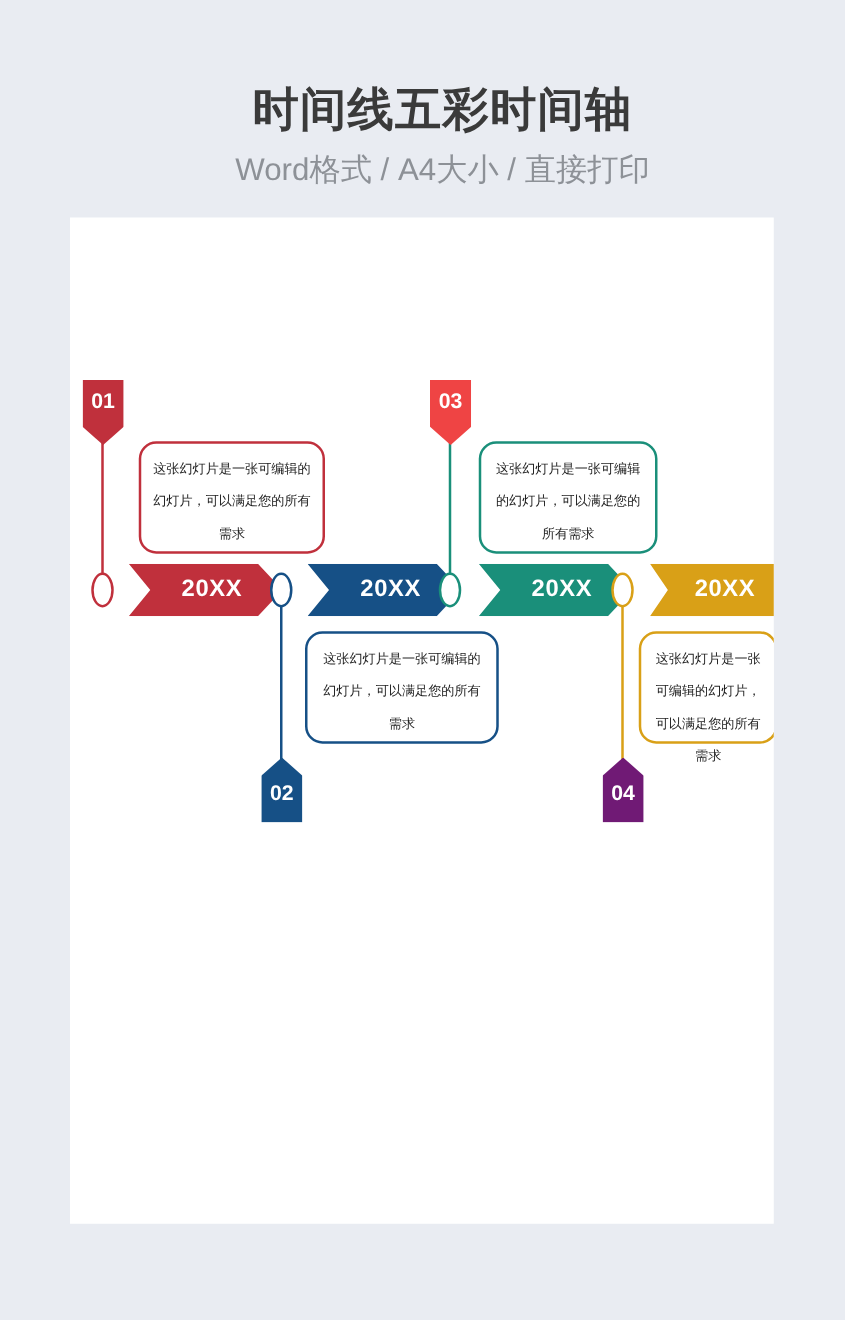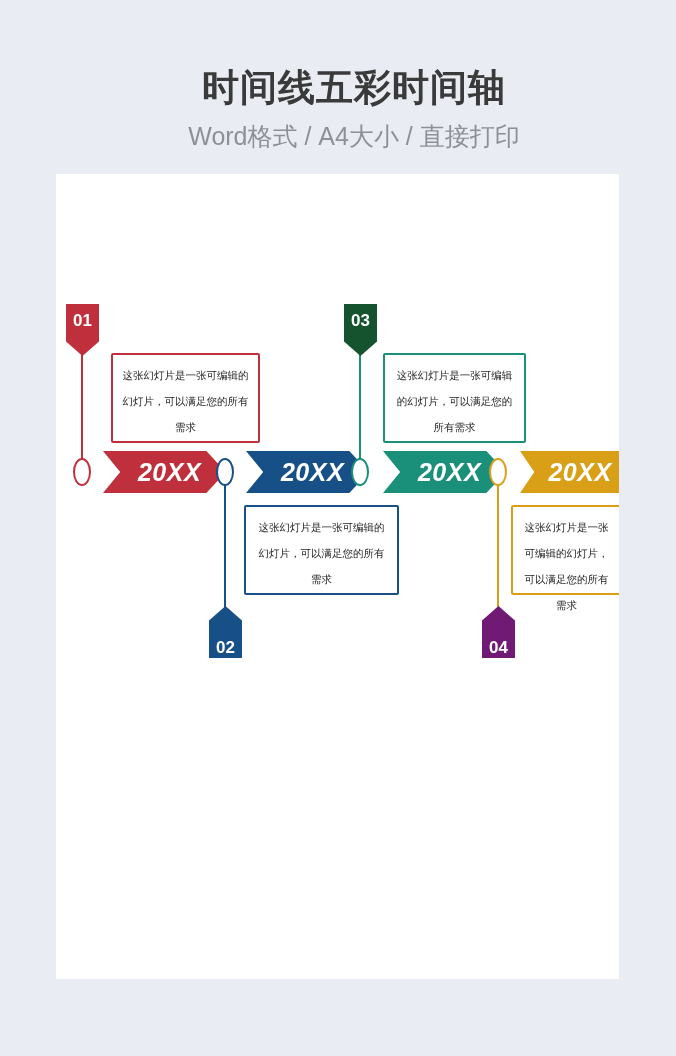--- a/index.html
+++ b/index.html
@@ -23,44 +23,44 @@
   
   .sheet{
     position:absolute;left:56px;top:174px;width:563px;height:805px;
     background:#ffffff;overflow:hidden;
   }
   .canvas{position:absolute;left:0;top:0;width:456px;height:805px;}
   
   .arrow{
     position:absolute;height:42px;
     display:flex;align-items:center;justify-content:center;
-    color:#ffffff;font-size:25px;font-weight:bold;letter-spacing:.5px;
+    color:#ffffff;font-size:19px;font-weight:bold;letter-spacing:.5px;
     clip-path:polygon(0 0, 84% 0, 100% 50%, 84% 100%, 0 100%, 14% 50%);
     filter:drop-shadow(2px 3px 2px rgba(0,0,0,.22));
-    padding-left:10px;box-sizing:border-box;font-style:italic;
+    padding-left:10px;box-sizing:border-box;
   }
   .arrow.clipped{clip-path:polygon(0 0, 100% 0, 100% 100%, 0 100%, 13% 50%);}
   
   .node{position:absolute;width:18px;height:28px;border-radius:50%;
         border:2px solid #888;background:#ffffff;box-sizing:border-box;}
   .stem{position:absolute;width:2px;}
   
   .pin{
     position:absolute;width:33px;height:52px;
     display:flex;align-items:flex-start;justify-content:center;
     color:#ffffff;font-size:17px;font-weight:bold;
     padding-top:7px;box-sizing:border-box;
   }
   .pin.down{clip-path:polygon(0 0,100% 0,100% 72%,50% 100%,0 72%);}
   .pin.up{clip-path:polygon(50% 0,100% 28%,100% 100%,0 100%,0 28%);
-          align-items:flex-end;padding-top:0;padding-bottom:0;}
+          align-items:flex-end;padding-top:0;padding-bottom:13px;}
   
   .callout{
     position:absolute;box-sizing:border-box;
-    border:2px solid #888;border-radius:2px;background:#ffffff;
+    border:2px solid #888;border-radius:14px;background:#ffffff;
     font-size:10.5px;color:#1d1d1d;line-height:26px;
     text-align:center;padding:7px 9px;
   }
   .callout.overflow{overflow:visible;}
 </style>
 </head>
 <body>
 
 <div class="header">
   <div class="title">时间线五彩时间轴</div>
@@ -74,21 +74,21 @@
   <div class="stem" style="left:168px;top:300px;height:140px;background:#165086;"></div>
   <div class="stem" style="left:303px;top:140px;height:145px;background:#1a8f7a;"></div>
   <div class="stem" style="left:441px;top:300px;height:140px;background:#d9a017;"></div>
 
   <div class="pin down" style="left:10px;top:130px;background:#c0303c;">
     <span>01</span>
   </div>
   <div class="pin up" style="left:153px;top:432px;background:#165086;">
     <span>02</span>
   </div>
-  <div class="pin down" style="left:288px;top:130px;background:#14532d;">
+  <div class="pin down" style="left:288px;top:130px;background:#ef4444;">
     <span>03</span>
   </div>
   <div class="pin up" style="left:426px;top:432px;background:#701a75;">
     <span>04</span>
   </div>
 
   <div class="arrow" style="left:47px;top:277px;width:123px;background:#c0303c;">
     <span>20XX</span>
   </div>
   <div class="arrow" style="left:190px;top:277px;width:123px;background:#165086;">

